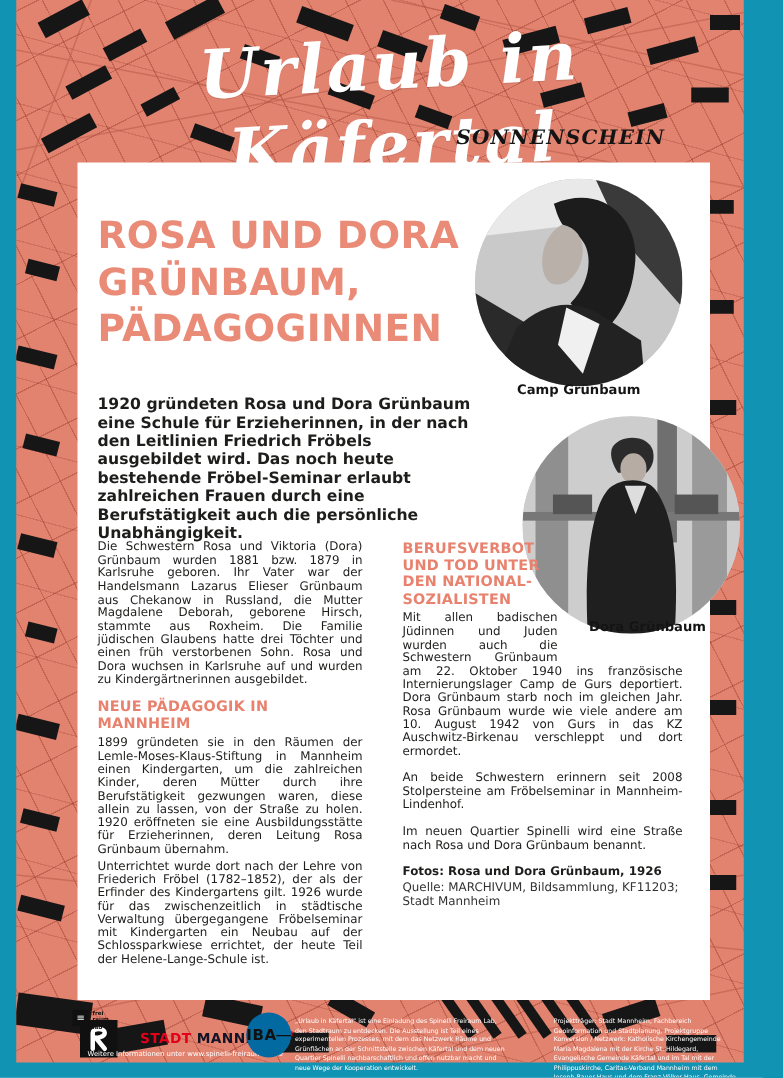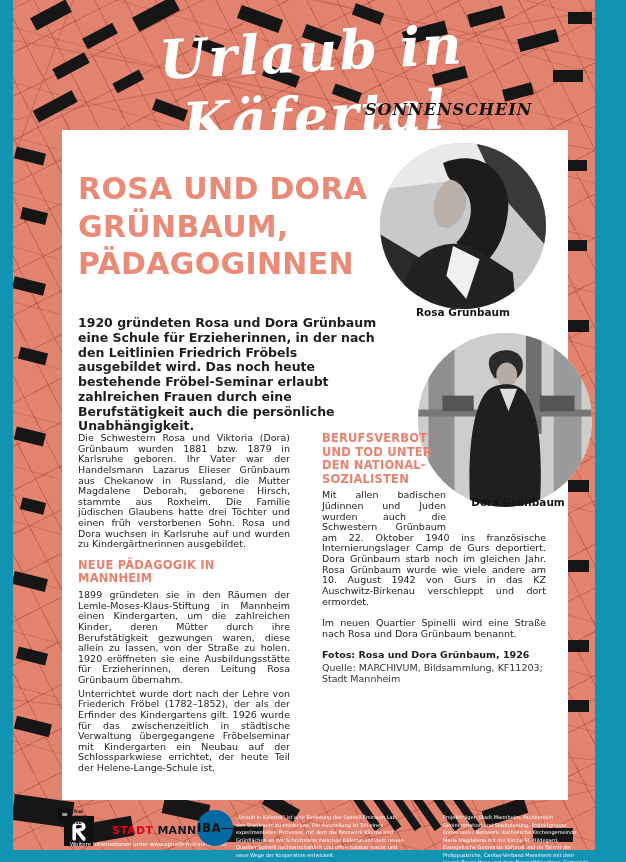--- a/index.html
+++ b/index.html
@@ -172,21 +172,21 @@
         <rect width="100" height="100" fill="#c9c9c9"></rect>
         <polygon points="0,0 100,0 100,16 0,28" fill="#e9e9e9"></polygon>
         <polygon points="58,0 100,0 100,62 72,30" fill="#3a3a3a"></polygon>
         <polygon points="0,55 32,74 20,100 0,100" fill="#2a2a2a"></polygon>
         <path d="M38 12 C62 2 80 20 77 42 C75 60 68 68 60 76 L46 60 C58 48 57 30 47 26 C41 23 40 18 38 12 Z" fill="#1c1c1c"></path>
         <path d="M42 22 C52 24 54 34 50 43 C47 49 41 53 36 50 C30 45 31 28 42 22 Z" fill="#b9b0aa"></path>
         <path d="M8 100 L20 72 C32 60 46 58 58 64 L80 78 L82 100 Z" fill="#222222"></path>
         <polygon points="44,62 60,70 52,94 40,80" fill="#f0f0f0"></polygon>
       </svg>
     </div>
-    <div class="caption cap-rosa">Rosa Grünbaum</div>
+    <div class="caption cap-rosa">Camp Grünbaum</div>
 
     <p class="intro">1920 gründeten Rosa und Dora Grünbaum eine Schule für Erzieherinnen, in der nach den Leitlinien Friedrich Fröbels ausgebildet wird. Das noch heute bestehende Fröbel-Seminar erlaubt zahlreichen Frauen durch eine Berufstätigkeit auch die persönliche Unabhängigkeit.</p>
 
     <div class="photo photo-dora">
       <svg viewBox="0 0 100 100" preserveAspectRatio="none">
         <rect width="100" height="100" fill="#cdcdcd"></rect>
         <rect x="6" y="0" width="15" height="100" fill="#8f8f8f"></rect>
         <rect x="78" y="0" width="16" height="100" fill="#9a9a9a"></rect>
         <rect x="62" y="0" width="9" height="58" fill="#6f6f6f"></rect>
         <rect x="0" y="44" width="100" height="4" fill="#777777"></rect>
@@ -204,20 +204,21 @@
       <p>Die Schwestern Rosa und Viktoria (Dora) Grünbaum wurden 1881 bzw. 1879 in Karlsruhe geboren. Ihr Vater war der Handelsmann Lazarus Elieser Grünbaum aus Chekanow in Russland, die Mutter Magdalene Deborah, geborene Hirsch, stammte aus Roxheim. Die Familie jüdischen Glaubens hatte drei Töchter und einen früh verstorbenen Sohn. Rosa und Dora wuchsen in Karlsruhe auf und wurden zu Kindergärtnerinnen ausgebildet.</p>
       <h2>NEUE PÄDAGOGIK IN MANNHEIM</h2>
       <p>1899 gründeten sie in den Räumen der Lemle-Moses-Klaus-Stiftung in Mannheim einen Kindergarten, um die zahlreichen Kinder, deren Mütter durch ihre Berufstätigkeit gezwungen waren, diese allein zu lassen, von der Straße zu holen. 1920 eröffneten sie eine Ausbildungsstätte für Erzieherinnen, deren Leitung Rosa Grünbaum übernahm.</p>
       <p>Unterrichtet wurde dort nach der Lehre von Friederich Fröbel (1782–1852), der als der Erfinder des Kindergartens gilt. 1926 wurde für das zwischenzeitlich in städtische Verwaltung übergegangene Fröbelseminar mit Kindergarten ein Neubau auf der Schlossparkwiese errichtet, der heute Teil der Helene-Lange-Schule ist.</p>
     </div>
 
     <div class="col col-right">
       <div class="wrap-spacer"></div>
       <h2>BERUFSVERBOT UND TOD UNTER DEN NATIONAL-SOZIALISTEN</h2>
       <p>Mit allen badischen Jüdinnen und Juden wurden auch die Schwestern Grünbaum am 22. Oktober 1940 ins französische Internierungslager Camp de Gurs deportiert. Dora Grünbaum starb noch im gleichen Jahr. Rosa Grünbaum wurde wie viele andere am 10. August 1942 von Gurs in das KZ Auschwitz-Birkenau verschleppt und dort ermordet.</p>
+      <p>An beide Schwestern erinnern seit 2008 Stolpersteine am Fröbelseminar in Mannheim-Lindenhof.</p>
       <p>Im neuen Quartier Spinelli wird eine Straße nach Rosa und Dora Grünbaum benannt.</p>
       <p class="credit">Fotos: Rosa und Dora Grünbaum, 1926</p>
       <p class="source">Quelle: MARCHIVUM, Bildsammlung, KF11203; Stadt Mannheim</p>
     </div>
 
   </div>
 
   <div class="lab-logo">
     <div class="lab-sq-small">≡</div>
     <div class="lab-sq-main">

